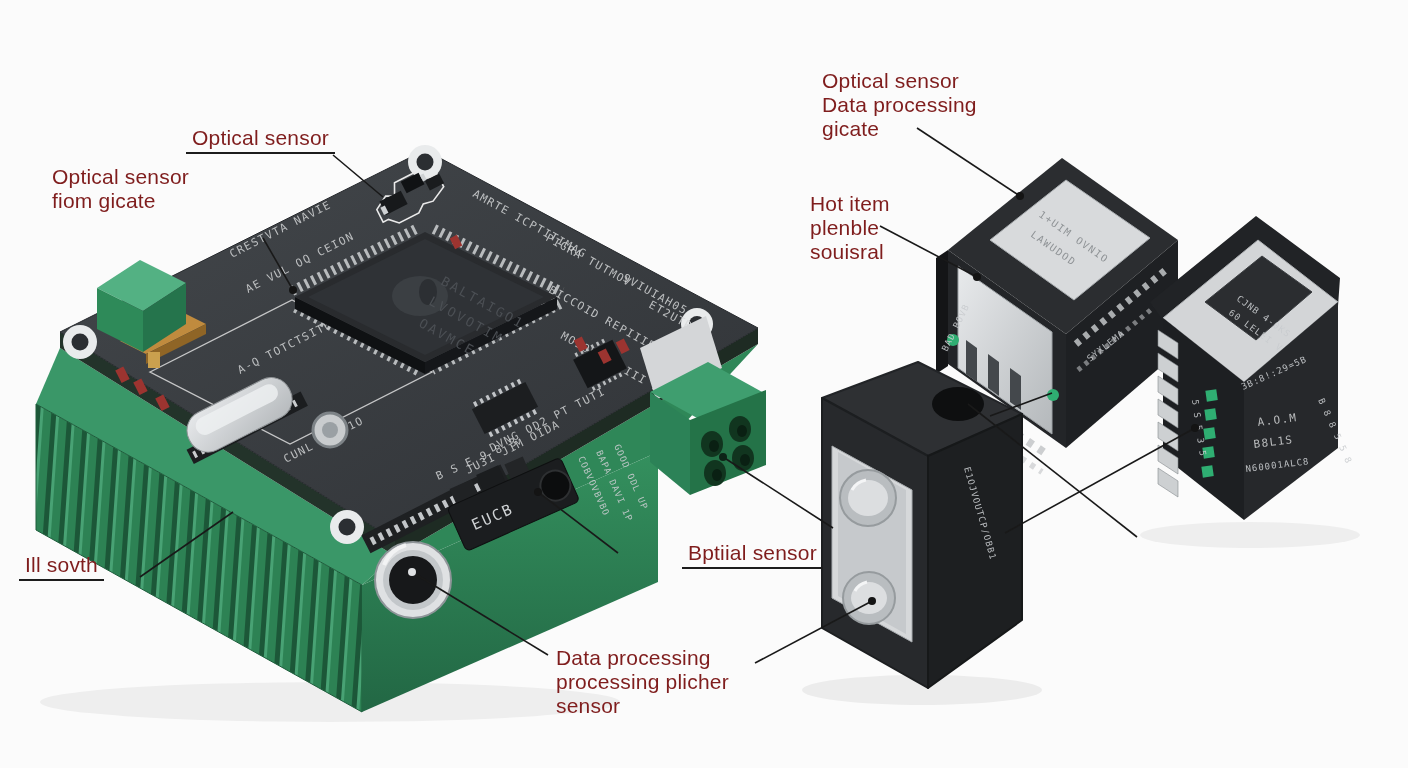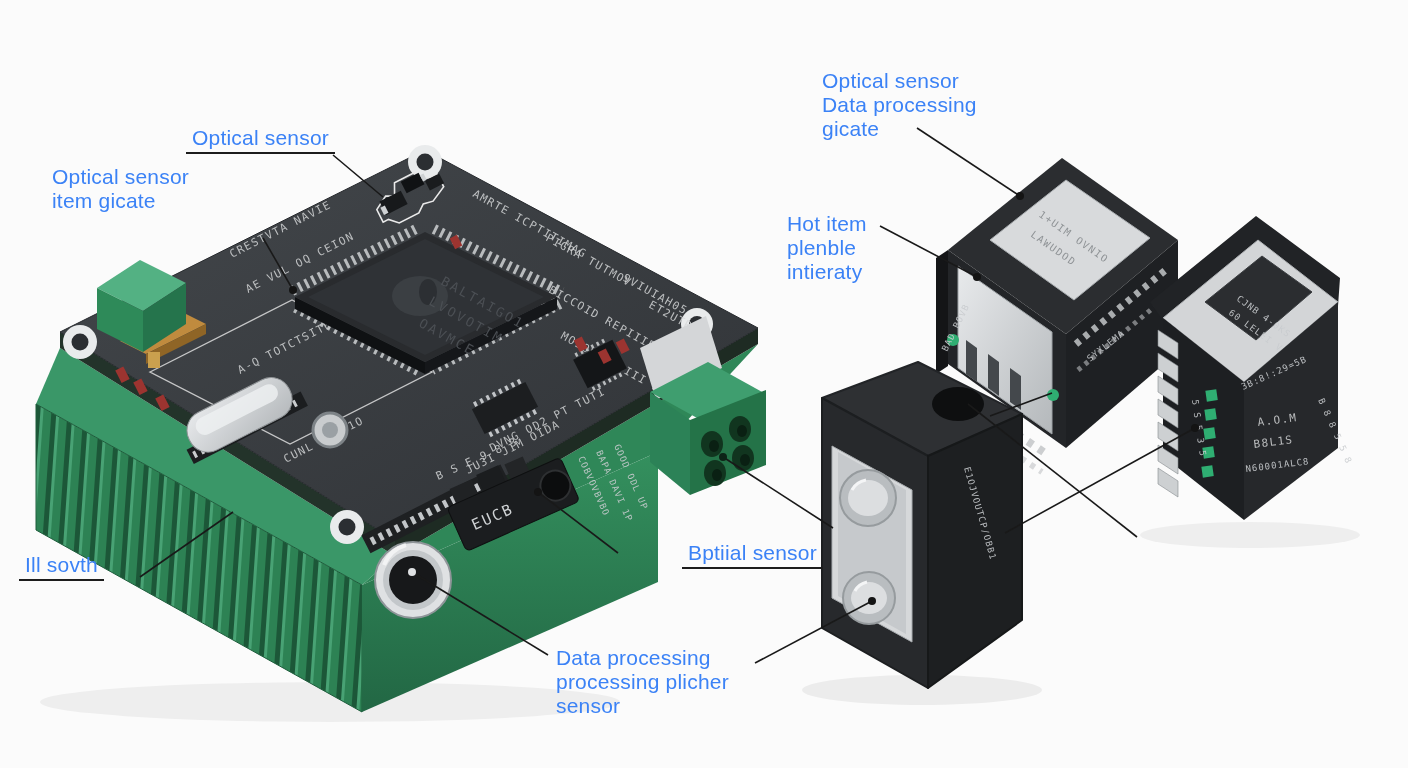--- a/index.html
+++ b/index.html
@@ -1,19 +1,19 @@
 <!DOCTYPE html>
 <html><head>
 <meta charset="utf-8">
 <style>
   html,body{margin:0;padding:0;background:#e9e9e9;}
   .stage{position:relative;width:1408px;height:768px;background:#fbfbfb;overflow:hidden;
          font-family:"Liberation Sans",sans-serif;}
   .stage svg{position:absolute;left:0;top:0;}
-  .lbl{position:absolute;color:#3b82f6;font-size:21px;line-height:24px;letter-spacing:.2px;}
+  .lbl{position:absolute;color:#7f1d1d;font-size:21px;line-height:24px;letter-spacing:.2px;}
   .lbl div{white-space:nowrap;}
   .u{display:inline-block;border-bottom:2px solid #1c1c1c;padding:0 6px 2px;margin-left:-6px;}
   .sk{fill:#d8dadb;opacity:.82;font-size:11px;letter-spacing:1.4px;
       font-family:"DejaVu Sans Mono",monospace;}
   .sk2{fill:#c9cccf;opacity:.9;font-size:9px;letter-spacing:1px;
       font-family:"DejaVu Sans Mono",monospace;}
   .ck{fill:#4d5156;opacity:.95;font-size:13px;letter-spacing:2.5px;
       font-family:"DejaVu Sans Mono",monospace;}
   .mg{fill:#8f9396;font-size:10px;letter-spacing:1.5px;font-family:"DejaVu Sans Mono",monospace;}
   .callout{stroke:#191919;stroke-width:1.6;fill:none;}
@@ -317,33 +317,33 @@
         <circle cx="1195" cy="428" r="4" fill="#141414"></circle>
   </g>
 </svg>
 
 <div class="lbl" style="left:192px;top:126px;">
   <span class="u">Optical sensor</span>
 </div>
 
 <div class="lbl" style="left:52px;top:165px;">
   <div>Optical sensor</div>
-  <div>item gicate</div>
+  <div>fiom gicate</div>
 </div>
 
 <div class="lbl" style="left:822px;top:69px;">
   <div>Optical sensor</div>
   <div>Data processing</div>
   <div>gicate</div>
 </div>
 
-<div class="lbl" style="left:787px;top:192px;margin-top:20px;">
+<div class="lbl" style="left:810px;top:192px;">
   <div>Hot item</div>
   <div>plenble</div>
-  <div>intieraty</div>
+  <div>souisral</div>
 </div>
 
 <div class="lbl" style="left:25px;top:553px;text-decoration:underline;">
   <span class="u">Ill sovth</span>
 </div>
 
 <div class="lbl" style="left:688px;top:541px;">
   <span class="u">Bptiial sensor</span>
 </div>
 

